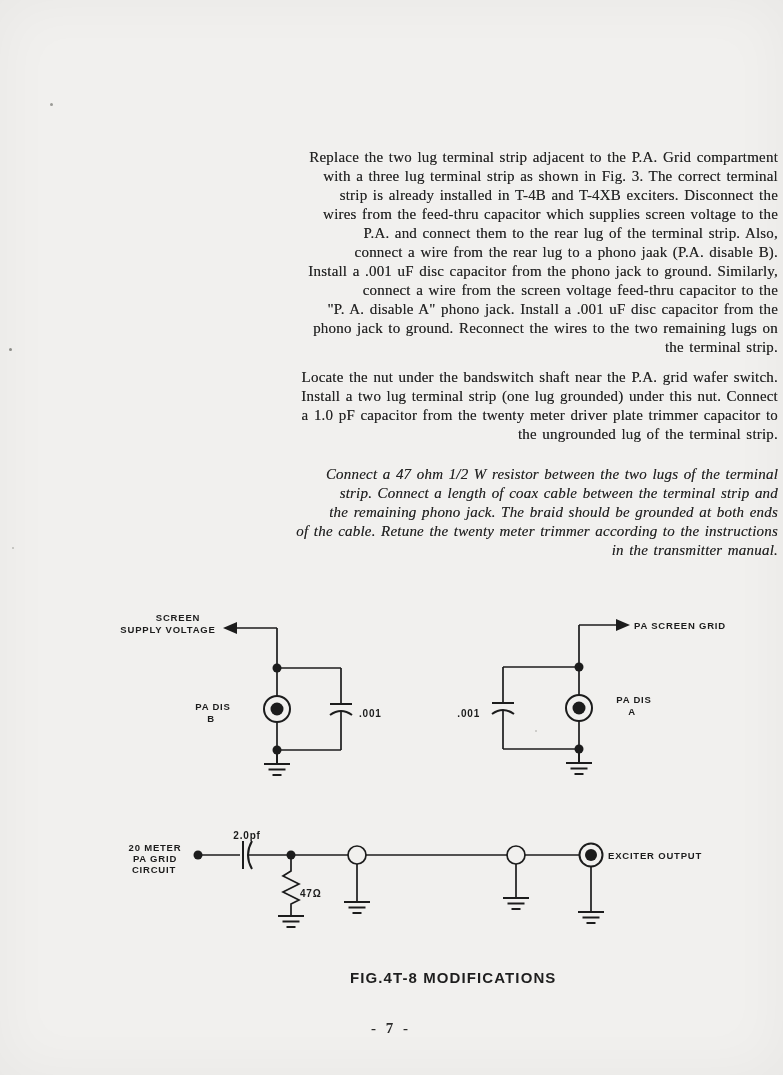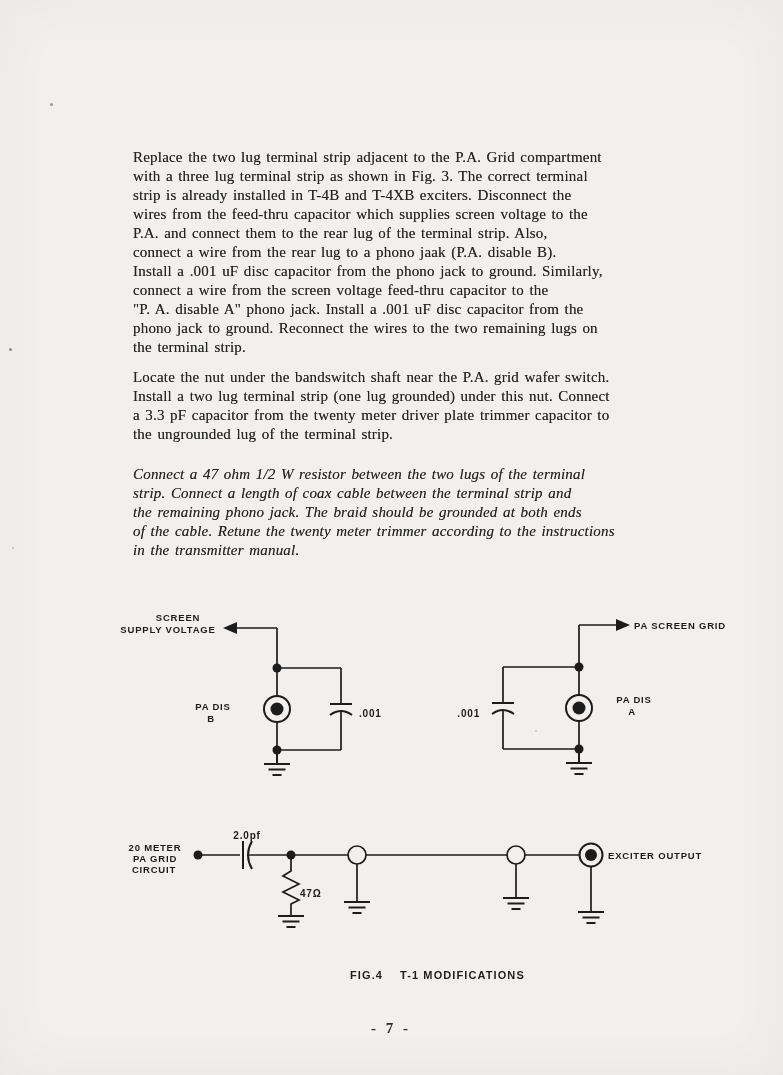--- a/index.html
+++ b/index.html
@@ -18,40 +18,41 @@
     left:133px;
     width:645px;
     margin:0;
     font-size:15px;
     line-height:19px;
     letter-spacing:0.2px;
     word-spacing:1.5px;
     white-space:pre-line;
     color:#242424;
     text-shadow:0 0 0.4px rgba(20,20,20,0.55);
+    text-align:right;
   }
   .p1{top:148px;}
   .p2{top:368px;}
   .p3{top:465px;font-style:italic;}
   svg.diagram{position:absolute;left:0;top:0;}
   .fig-label{
     font-family:"Liberation Sans", sans-serif;
     font-weight:bold;
     font-size:10px;
     letter-spacing:0.8px;
     fill:var(--ink,#1c1c1c);
   }
   .fig-label.small{font-size:9.5px;}
   .caption{
     position:absolute;
     left:350px;top:969px;
-    display:flex;gap:17px;
+    display:flex;gap:0;
     font-family:"Liberation Sans", sans-serif;
     font-weight:bold;
-    font-size:11px;
+    font-size:15px;
     letter-spacing:1.1px;
     color:#1e1e1e;
   }
   .page-number{
     position:absolute;
     left:371px;top:1020px;
     font-size:15px;
     letter-spacing:3px;
     font-weight:bold;
     color:#2a2a2a;
@@ -79,21 +80,21 @@
 wires from the feed-thru capacitor which supplies screen voltage to the
 P.A. and connect them to the rear lug of the terminal strip.  Also,
 connect a wire from the rear lug to a phono jaak (P.A. disable B).
 Install a .001 uF  disc capacitor from the phono jack to ground.  Similarly,
 connect a wire from the screen voltage feed-thru capacitor to the
 "P. A. disable A" phono jack.  Install a .001 uF  disc capacitor from the
 phono jack to ground.  Reconnect the wires to the two remaining lugs on
 the terminal strip.</p>
     <p class="p2">Locate the nut under the bandswitch shaft near the P.A. grid wafer switch.
 Install a two lug terminal strip (one lug grounded) under this nut.  Connect
-a 3.3 pF capacitor from the twenty meter driver plate trimmer capacitor to
+a 1.0 pF capacitor from the twenty meter driver plate trimmer capacitor to
 the ungrounded lug of the terminal strip.</p>
     <p class="p3">Connect a 47 ohm 1/2 W resistor between the two lugs of the terminal
 strip.  Connect a length of coax cable between the terminal strip and
 the remaining phono jack.  The braid should be grounded at both ends
 of the cable.  Retune the twenty meter trimmer according to the instructions
 in the transmitter manual.</p>
   </div>
 
   <svg class="diagram" width="783" height="1075" viewBox="0 0 783 1075" fill="none" stroke="#1c1c1c" stroke-width="1.7">
 
@@ -215,18 +216,18 @@
       <text class="fig-label small" x="155" y="862" text-anchor="middle" stroke="none">PA GRID</text>
       <text class="fig-label small" x="154" y="873" text-anchor="middle" stroke="none">CIRCUIT</text>
       <text class="fig-label" x="247" y="839" text-anchor="middle" stroke="none">2.0pf</text>
       <text class="fig-label" x="300" y="897" stroke="none">47Ω</text>
       <text class="fig-label small" x="608" y="859" stroke="none">EXCITER OUTPUT</text>
     </g>
   </svg>
 
   <div class="caption">
     <span>FIG.4</span>
-    <span>T-1 MODIFICATIONS</span>
+    <span>T-8 MODIFICATIONS</span>
   </div>
 
   <div class="page-number">- 7 -</div>
 
 </div>
 
 </body></html>

